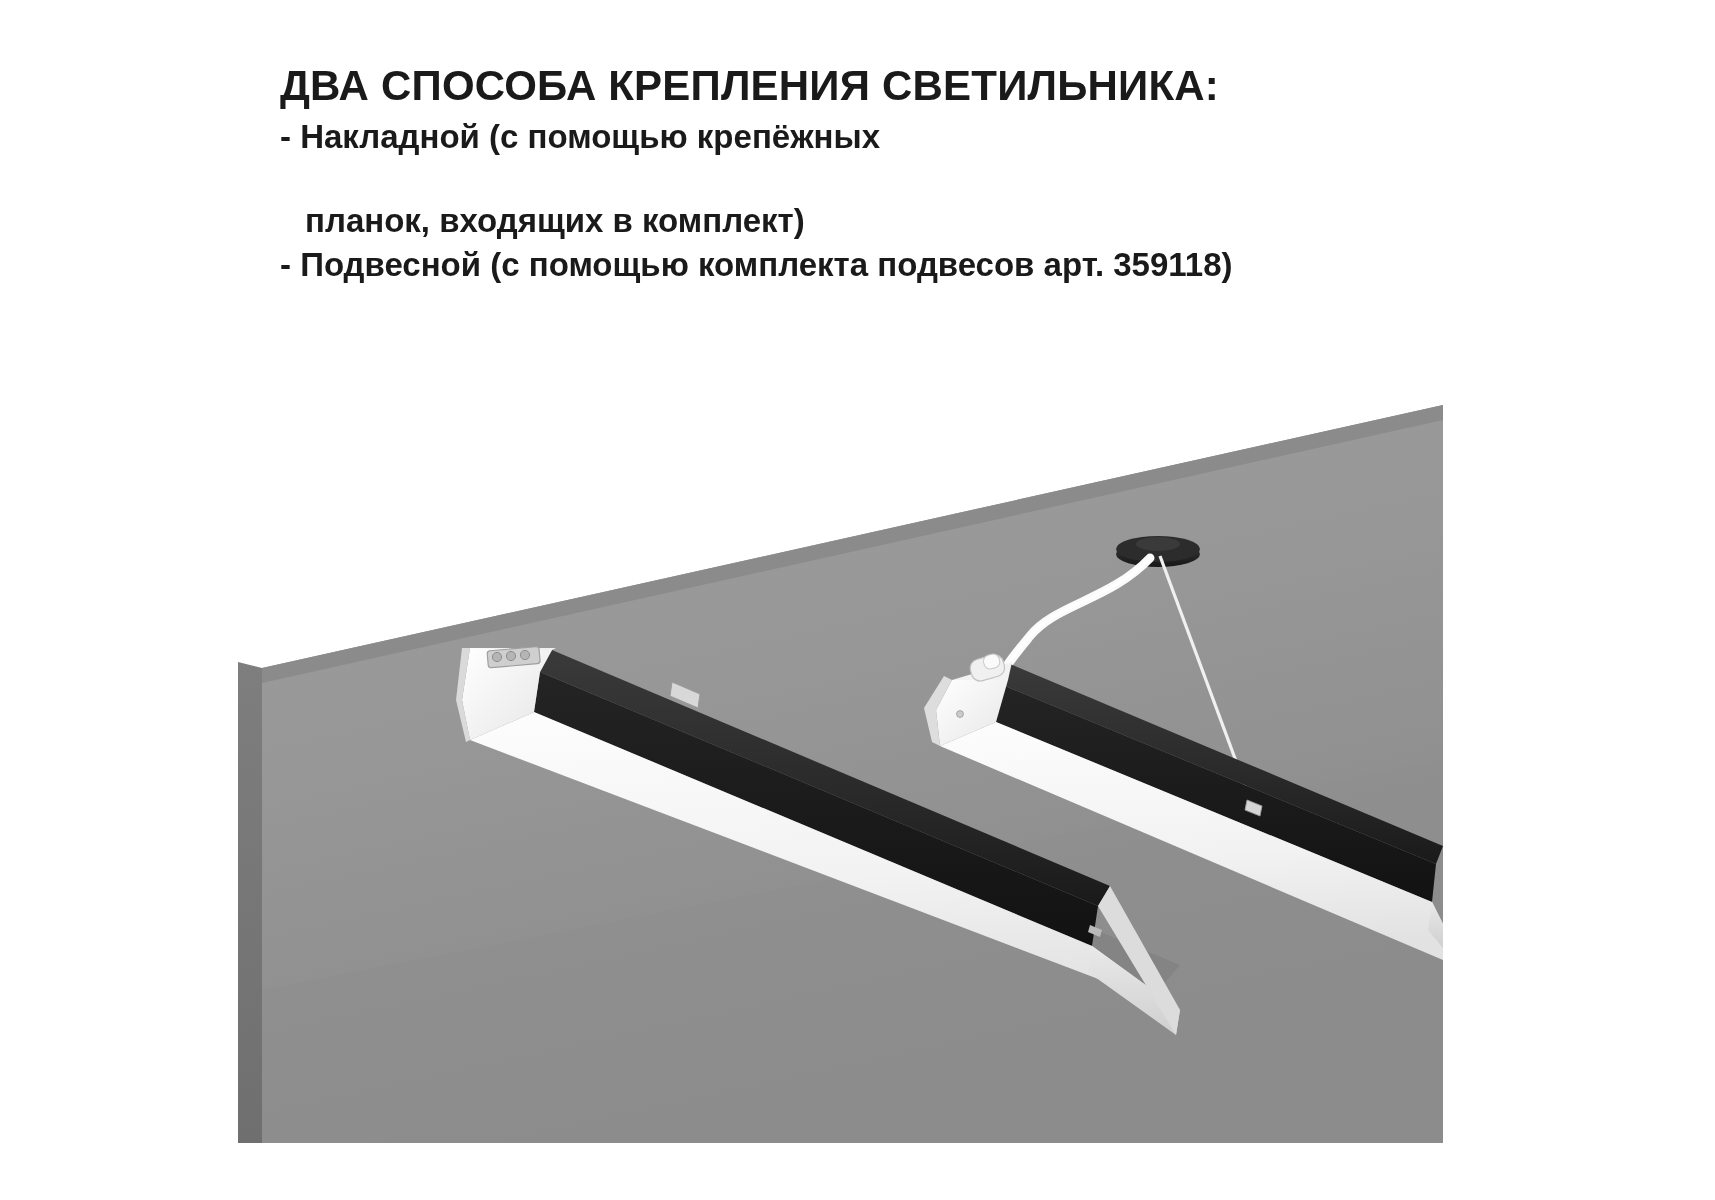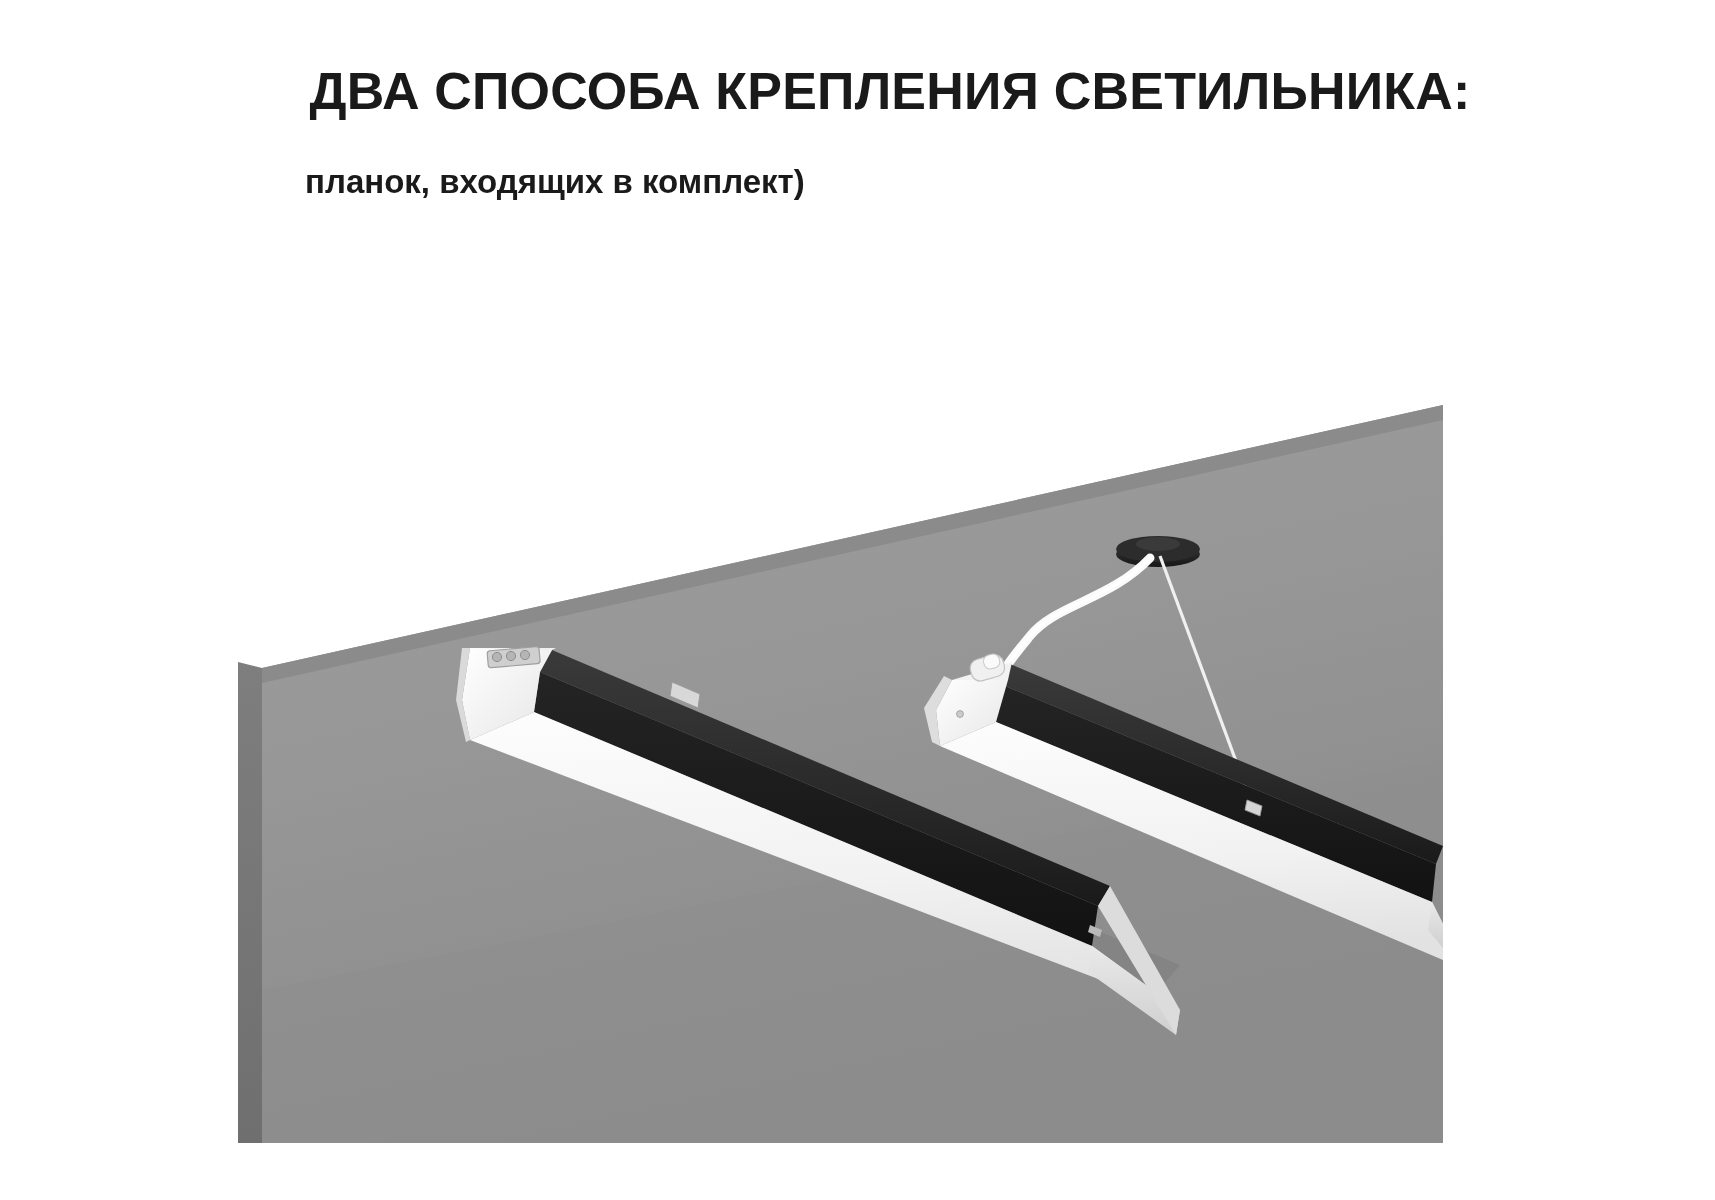--- a/index.html
+++ b/index.html
@@ -22,28 +22,27 @@
   }
 
   
   #text-block {
     position: absolute;
     left: 280px;
     top: 62px;
     width: 1220px;
   }
   #headline {
-    font-size: 52px;
+    font-size: 42px;
     font-weight: bold;
     letter-spacing: 0.2px;
     color: #1a1a1a;
     line-height: 1.12;
     margin: 0 0 6px 0;
     white-space: nowrap;
-    text-align: center;
   }
   .bullet-line {
     font-size: 33px;
     font-weight: bold;
     color: #1a1a1a;
     line-height: 1.33;
     white-space: nowrap;
   }
   .bullet-line.indent {
     padding-left: 25px;
@@ -62,21 +61,23 @@
     display: block;
   }
 </style>
 </head>
 <body>
 
 <div id="page">
 
   <div id="text-block">
     <div id="headline">ДВА СПОСОБА КРЕПЛЕНИЯ СВЕТИЛЬНИКА:</div>
+    <div class="bullet-line">- Накладной (с помощью крепёжных</div>
     <div class="bullet-line indent">планок, входящих в комплект)</div>
+    <div class="bullet-line">- Подвесной (с помощью комплекта подвесов арт. 359118)</div>
   </div>
 
   <div id="scene">
     <svg width="1715" height="1200" viewBox="0 0 1715 1200" xmlns="http://www.w3.org/2000/svg">
       <defs>
         <linearGradient id="gradCeiling" x1="0" y1="0" x2="0.35" y2="1">
           <stop offset="0%" stop-color="#9d9d9d"></stop>
           <stop offset="45%" stop-color="#979797"></stop>
           <stop offset="100%" stop-color="#8a8a8a"></stop>
         </linearGradient>

